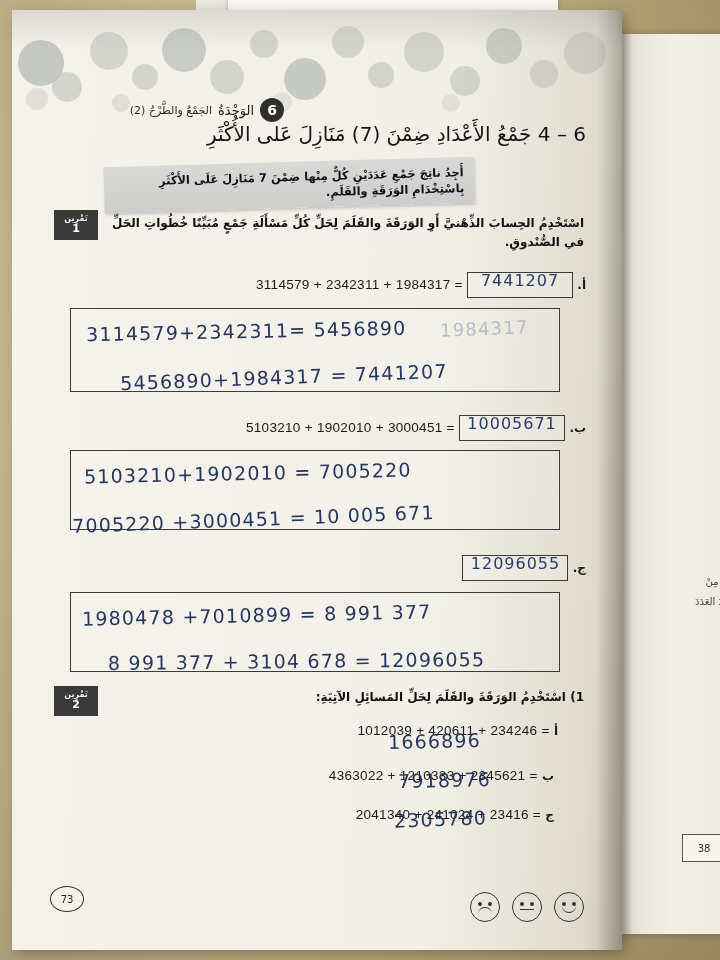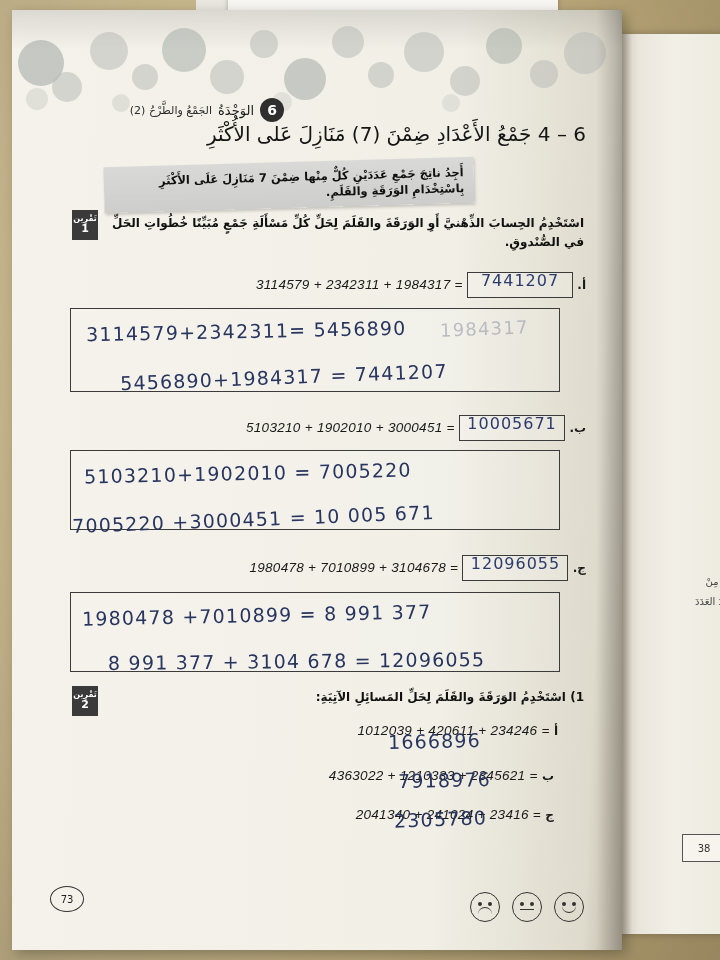--- a/index.html
+++ b/index.html
@@ -99,41 +99,41 @@
     transform:rotate(-1.6deg);
     box-shadow:1px 2px 3px rgba(0,0,0,0.18);
     display:flex; align-items:center; justify-content:flex-end;
     padding:0 10px;
     direction:rtl; text-align:right;
     font-size:11.5px; color:#111; font-weight:bold; line-height:1.4;
   }
 
   
   .ex-tag {
-    position:absolute; width:26px; height:30px;
+    position:absolute; width:44px; height:30px;
     background:#3a3a3a; color:#fff;
     display:flex; flex-direction:column; align-items:center; justify-content:center;
     font-size:8px; line-height:1.05; font-weight:bold;
     direction:rtl;
   }
   .ex-tag b { font-size:11px; }
 
   .ex-text {
     position:absolute; direction:rtl; text-align:right;
     font-size:12px; color:#111; font-weight:bold;
   }
 
   
   .prob {
     position:absolute; direction:rtl; text-align:right;
     font-size:13.5px; color:#1a1a1a; white-space:nowrap;
     letter-spacing:.3px;
   }
   .prob .lbl { font-size:12px; font-weight:bold; margin-right:6px; }
-  .expr { direction:ltr; display:inline-block; font-family:"Liberation Sans", sans-serif;font-style:italic; }
+  .expr { direction:ltr; display:inline-block; font-family:"Liberation Sans", sans-serif; }
 
   
   .ansbox {
     display:inline-block; border:1.4px solid #3b3b3b;
     min-width:106px; height:26px; vertical-align:middle;
     position:relative; background:rgba(255,255,255,0.2);
   }
   .ansbox .hand {
     position:absolute; left:0; top:-2px; width:100%;
     text-align:center; font-family:"DejaVu Sans", sans-serif;
@@ -256,21 +256,20 @@
 
   <div class="workbox" style="left:58px; top:440px; width:490px; height:80px;"></div>
   <div class="hw t1" style="left:72px; top:452px; font-size:19px;">5103210+1902010 = 7005220</div>
   <div class="hw t2" style="left:60px; top:498px; font-size:19px;">7005220 +3000451  = 10 005 671</div>
 
   <div class="prob" style="right:30px; top:545px;">
     <span class="lbl">ج.</span>
     <span class="ansbox">
       <span class="hand t1">12096055</span>
     </span>
-    <span class="expr">1980478 + 7010899 + 3104678 =</span>
   </div>
 
   <div class="workbox" style="left:58px; top:582px; width:490px; height:80px;"></div>
   <div class="hw t1" style="left:70px; top:594px; font-size:19px;">1980478 +7010899 =  8 991 377</div>
   <div class="hw t3" style="left:96px; top:640px; font-size:19px;">8 991 377 + 3104 678 = 12096055</div>
 
   <div class="ex-tag" style="right:524px; top:676px;">
     <span>تَمْرِين</span>
     <b>2</b>
   </div>

